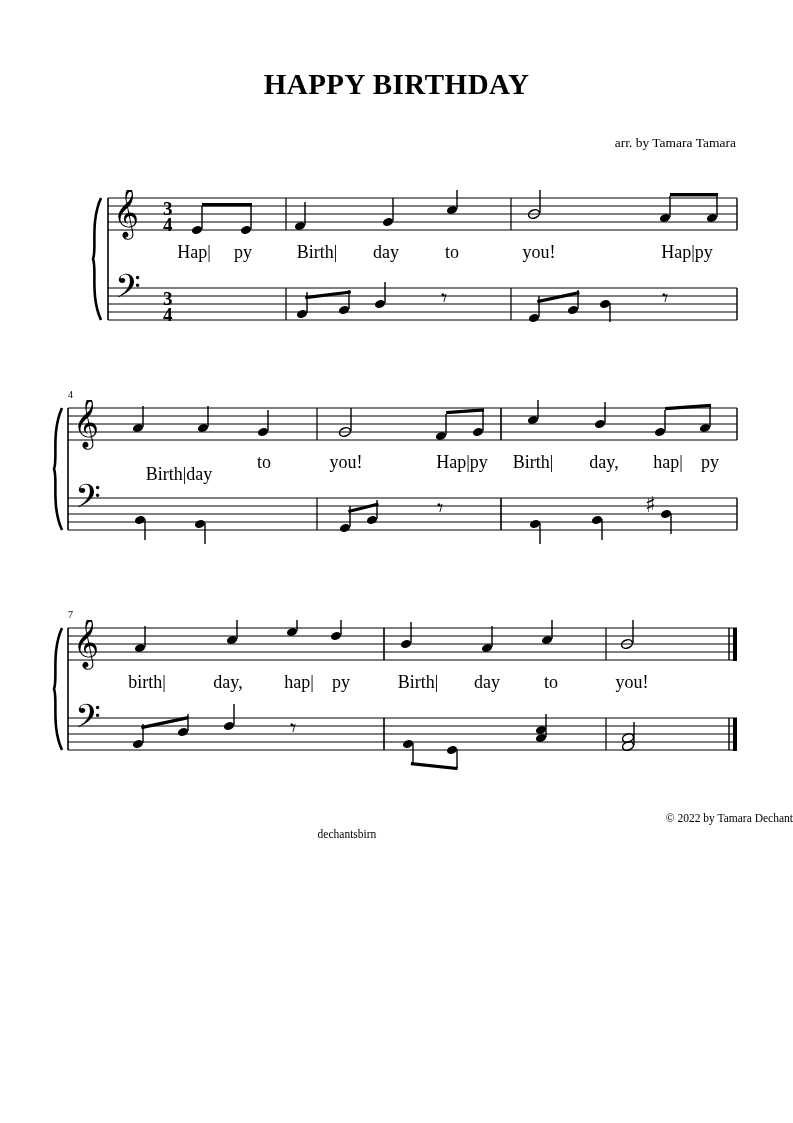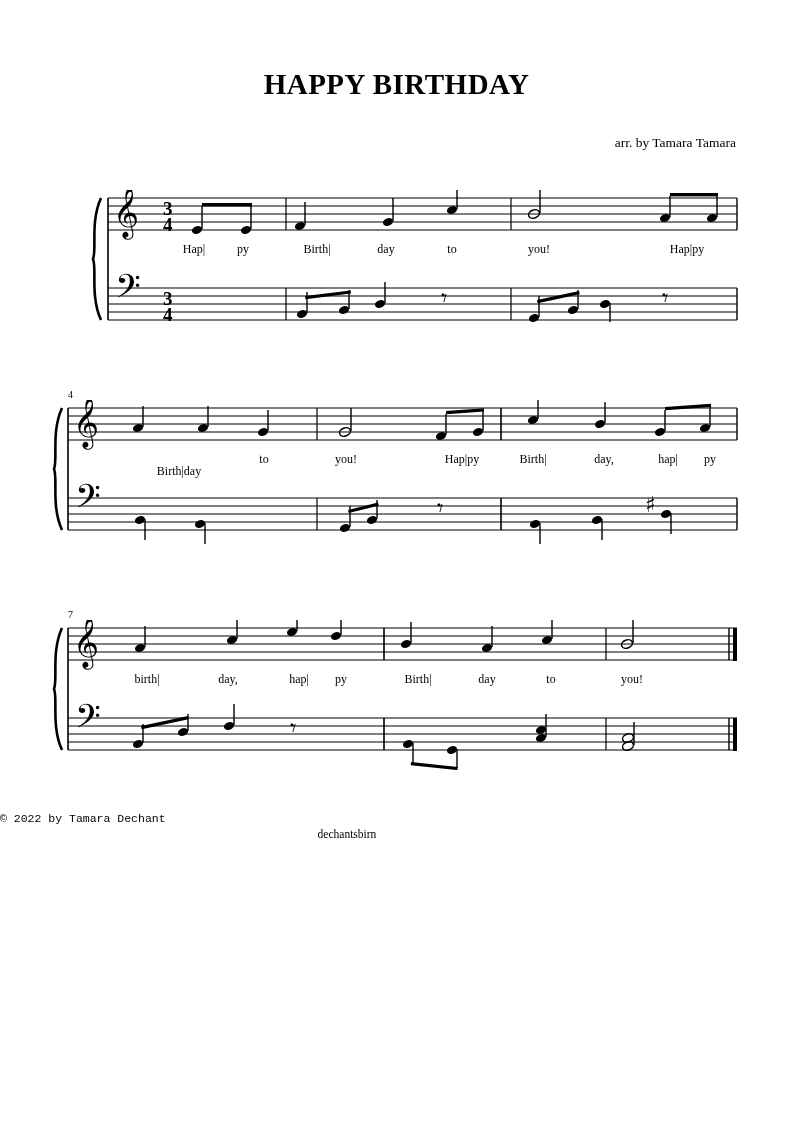--- a/index.html
+++ b/index.html
@@ -39,22 +39,22 @@
     right: 57px;
     font-family: "Liberation Serif", serif;
     font-size: 13.5px;
   }
   
   .copyright {
     position: absolute;
     top: 812px;
     left: 0;
     width: 793px;
-    text-align: left;
-    font-family: Liberation Mono, monospace;
+    text-align: right;
+    font-family: Liberation Serif, serif;
     font-size: 11.5px;
   }
   .publisher {
     position: absolute;
     top: 828px;
     left: 0;
     width: 694px;
     text-align: center;
     font-family: "Liberation Serif", serif;
     font-size: 11.5px;
@@ -81,21 +81,21 @@
   .music-svg {
     position: absolute;
     left: 0;
     top: 0;
   }
 
   
   .lyric {
     position: absolute;
     font-family: "Liberation Serif", serif;
-    font-size: 12px;
+    font-size: 18px;
     white-space: nowrap;
     transform: translateX(-50%);
   }
 </style>
 </head>
 <body>
 
 <div class="page">
 
   <div class="title">HAPPY BIRTHDAY</div>

